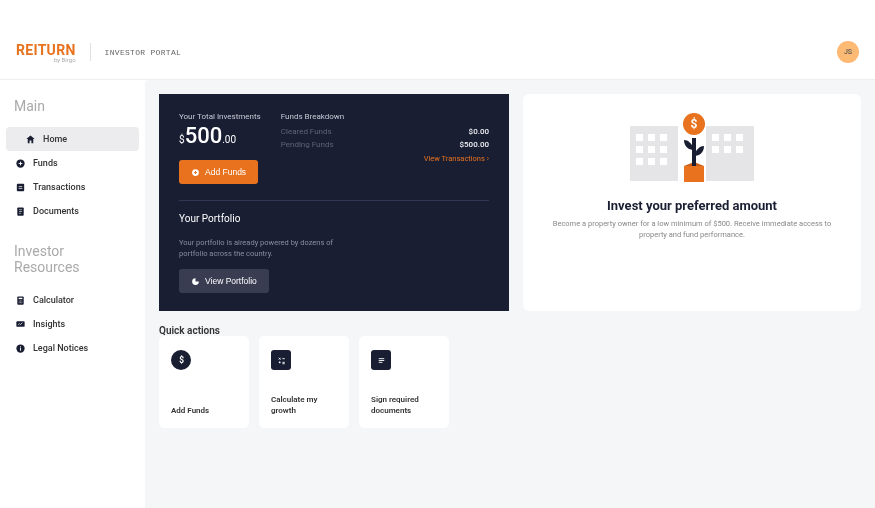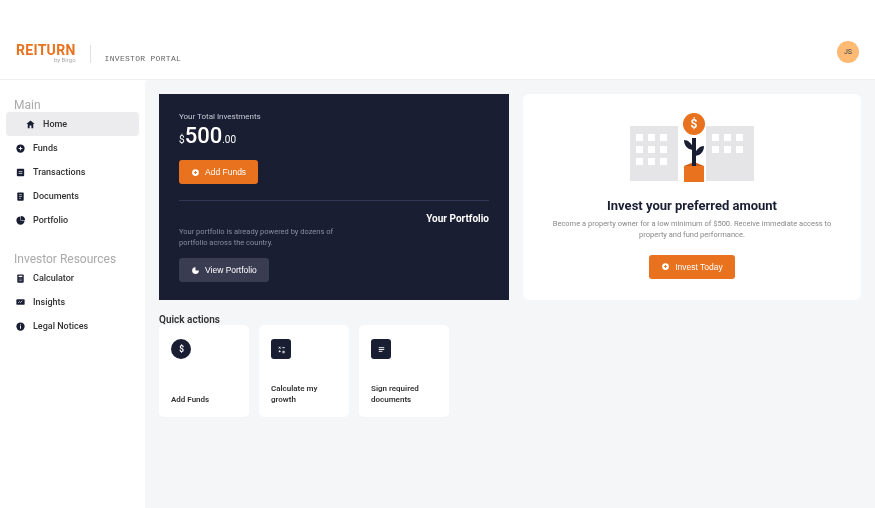--- a/index.html
+++ b/index.html
@@ -1,26 +1,26 @@
 <!DOCTYPE html>
 <html><head>
 <meta charset="utf-8">
 <style>
 * { box-sizing: border-box; margin: 0; padding: 0; }
 body { font-family: -apple-system, BlinkMacSystemFont, "Segoe UI", Roboto, Arial, sans-serif; background: #fff; font-size: 11px; color: #333; }
 .topbar { height: 55px; border-bottom: 1px solid #eee; display: flex; align-items: center; padding: 0 16px; justify-content: space-between; margin-top: 25px; }
-.topbar-left { display: flex; align-items: flex-end; gap: 14px; }
+.topbar-left { display: flex; align-items: center; gap: 14px; }
 .logo { font-weight: 700; font-size: 14px; color: #e8721e; letter-spacing: 0.3px; }
 .logo-sub { font-size: 6px; color: #aaa; display:block; text-align:right; margin-top:-2px;}
 .divider { width: 1px; height: 18px; background: #e0e0e0; }
 .portal-label { font-size: 8px; color: #666; letter-spacing: 0.3px; font-family: Liberation Mono, monospace; }
 .avatar { width: 22px; height: 22px; border-radius: 50%; background: #fdba74; display: flex; align-items: center; justify-content: center; font-size: 7px; color: #555; font-weight:500;}
 .layout { display: flex; }
 .sidebar { width: 145px; padding: 12px 6px; }
-.section-label { font-size: 12px; color: #aaa; padding: 6px 8px 0; }
+.section-label { font-size: 14px; color: #aaa; padding: 6px 8px 13px; }
 .nav-item { display: flex; align-items: center; gap: 7px; padding: 6px 8px; border-radius: 4px; font-size: 9px; color: #333; cursor: pointer; font-weight:500;}
 .nav-item.active { background: #ececee; padding-left: 18px; }
 .nav-icon { width: 12px; height: 12px; display: inline-flex; align-items: center; justify-content: center; }
 .nav-icon svg { width: 11px; height: 11px; }
 .main { flex: 1; background: #f5f6f8; padding: 14px; min-height: 430px; border-top-left-radius:4px;}
 .cards-row { display: flex; gap: 14px; margin-bottom: 14px; }
 .card-dark { background: #1a1e33; color: #fff; border-radius: 0; padding: 18px 20px; flex: 0 0 350px; }
 .card-light { background: #fff; border-radius: 6px; padding: 14px 24px 18px; flex: 1; text-align: center; }
 .dark-top { display: flex; justify-content: space-between; gap: 20px; }
 .total-label { font-size: 8px; color: #c7c8d4; }
@@ -32,21 +32,21 @@
 .btn-orange { background: #e8721e; color: #fff; }
 .btn-gray { background: #3a3d52; color: #fff; }
 .btn-icon { width: 9px; height: 9px; display:inline-flex; align-items:center; justify-content:center;}
 .breakdown { flex: 1; font-size: 8px; }
 .breakdown-title { color: #c7c8d4; margin-bottom: 4px; }
 .breakdown-row { display: flex; justify-content: space-between; padding: 2px 0; }
 .breakdown-row .lbl { color: #5f6278; }
 .breakdown-row .val { color: #f0f0f5; font-weight:500;}
 .view-trans { color: #e8721e; font-size: 7.5px; text-align: right; margin-top: 3px; cursor: pointer; }
 .portfolio-sec { border-top: 1px solid #333753; margin-top: 16px; padding-top: 12px; }
-.portfolio-title { font-size: 10px; font-weight: 700; margin-bottom: 3px; text-align: right; }
+.portfolio-title { font-size: 10px; font-weight: 400; margin-bottom: 14px; }
 .portfolio-desc { font-size: 7.5px; color: #8a8ca0; line-height: 1.4; margin-bottom: 10px; max-width: 180px; }
 .illus { height: 80px; display: flex; align-items: flex-end; justify-content: center; margin-bottom: 10px; }
 .cta-title { font-size: 13px; font-weight: 700; color: #1a1e33; margin-bottom: 5px; }
 .cta-desc { font-size: 7.5px; color: #888; line-height: 1.5; max-width: 320px; margin: 0 auto 14px; }
 .quick-title { font-size: 10px; font-weight: 600; color: #333; }
 .quick-row { display: flex; gap: 10px; }
 .quick-card { background: #fff; border-radius: 5px; padding: 14px 12px 12px; width: 90px; height: 92px; display: flex; flex-direction: column; justify-content: space-between; cursor: pointer; }
 .quick-icon { width: 20px; height: 20px; border-radius: 3px; background: #1a1e33; display: flex; align-items: center; justify-content: center; color:#fff;}
 .quick-icon.round { border-radius: 50%; }
 .quick-label { font-size: 8px; font-weight: 600; color: #333; line-height: 1.3; }
@@ -97,29 +97,20 @@
       <span>Transactions</span>
     </div>
     <div class="nav-item">
       <span class="nav-icon">
           <svg viewBox="0 0 24 24" fill="#1a1e33">
             <rect x="5" y="3" width="14" height="18" rx="2"></rect>
             <path d="M9 8h6M9 12h6M9 16h4" stroke="#fff" stroke-width="1.3"></path>
           </svg>
         </span>
       <span>Documents</span>
-    </div>
-    <div class="nav-item">
-      <span class="nav-icon">
-          <svg viewBox="0 0 24 24" fill="#1a1e33">
-            <path d="M12 3a9 9 0 109 9h-9z"></path>
-            <path d="M13 2v9h9a9 9 0 00-9-9z" fill="#1a1e33"></path>
-          </svg>
-        </span>
-      <span>Portfolio</span>
     </div>
 
     <div class="section-label" style="margin-top:14px;">Investor Resources</div>
 
     <div class="nav-item">
       <span class="nav-icon">
           <svg viewBox="0 0 24 24" fill="#1a1e33">
             <rect x="5" y="3" width="14" height="18" rx="2"></rect>
             <rect x="8" y="6" width="8" height="3" fill="#fff"></rect>
             <circle cx="9" cy="13" r="1" fill="#fff"></circle>
@@ -166,20 +157,32 @@
             </div>
             <button class="btn btn-orange" style="margin-top:12px;">
               <span class="btn-icon">
                   <svg viewBox="0 0 24 24" fill="#fff">
                     <circle cx="12" cy="12" r="9"></circle>
                     <path d="M12 8v8M8 12h8" stroke="#e8721e" stroke-width="2.5"></path>
                   </svg>
                 </span>
               <span>Add Funds</span>
             </button>
+          </div>
+          <div class="breakdown">
+            <div class="breakdown-title">Funds Breakdown</div>
+            <div class="breakdown-row">
+              <span class="lbl">Cleared Funds</span>
+              <span class="val">$0.00</span>
+            </div>
+            <div class="breakdown-row">
+              <span class="lbl">Pending Funds</span>
+              <span class="val">$500.00</span>
+            </div>
+            <div class="view-trans">View Transactions  ›</div>
           </div>
         </div>
         <div class="portfolio-sec">
           <div class="portfolio-title">Your Portfolio</div>
           <div class="portfolio-desc">Your portfolio is already powered by dozens of portfolio across the country.</div>
           <button class="btn btn-gray">
             <span class="btn-icon">
                 <svg viewBox="0 0 24 24" fill="#fff">
                   <path d="M12 3a9 9 0 109 9h-9z"></path>
                 </svg>
@@ -213,29 +216,20 @@
             <polygon points="62,58 72,54 82,58" fill="#c95f18"></polygon>
             <rect x="70" y="30" width="4" height="28" fill="#1a1e33"></rect>
             <path d="M72 42c-6 0-10-4-10-10 4 0 8 3 10 10z" fill="#1a1e33"></path>
             <path d="M72 48c6 0 10-4 10-10-4 0-8 3-10 10z" fill="#1a1e33"></path>
             <circle cx="72" cy="16" r="11" fill="#e8721e"></circle>
             <text x="72" y="20" text-anchor="middle" font-size="12" fill="#fff" font-weight="bold">$</text>
           </svg>
         </div>
         <div class="cta-title">Invest your preferred amount</div>
         <div class="cta-desc">Become a property owner for a low minimum of $500. Receive immediate access to property and fund performance.</div>
-        <button class="btn btn-orange">
-          <span class="btn-icon">
-              <svg viewBox="0 0 24 24" fill="#fff">
-                <circle cx="12" cy="12" r="9"></circle>
-                <path d="M12 8v8M8 12h8" stroke="#e8721e" stroke-width="2.5"></path>
-              </svg>
-            </span>
-          <span>Invest Today</span>
-        </button>
       </div>
     </div>
 
     <div class="quick-title">Quick actions</div>
     <div class="quick-row">
       <div class="quick-card">
         <div class="quick-icon round">
             <svg width="11" height="11" viewBox="0 0 24 24" fill="#fff">
               <text x="12" y="18" text-anchor="middle" font-size="18" font-weight="bold">$</text>
             </svg>

